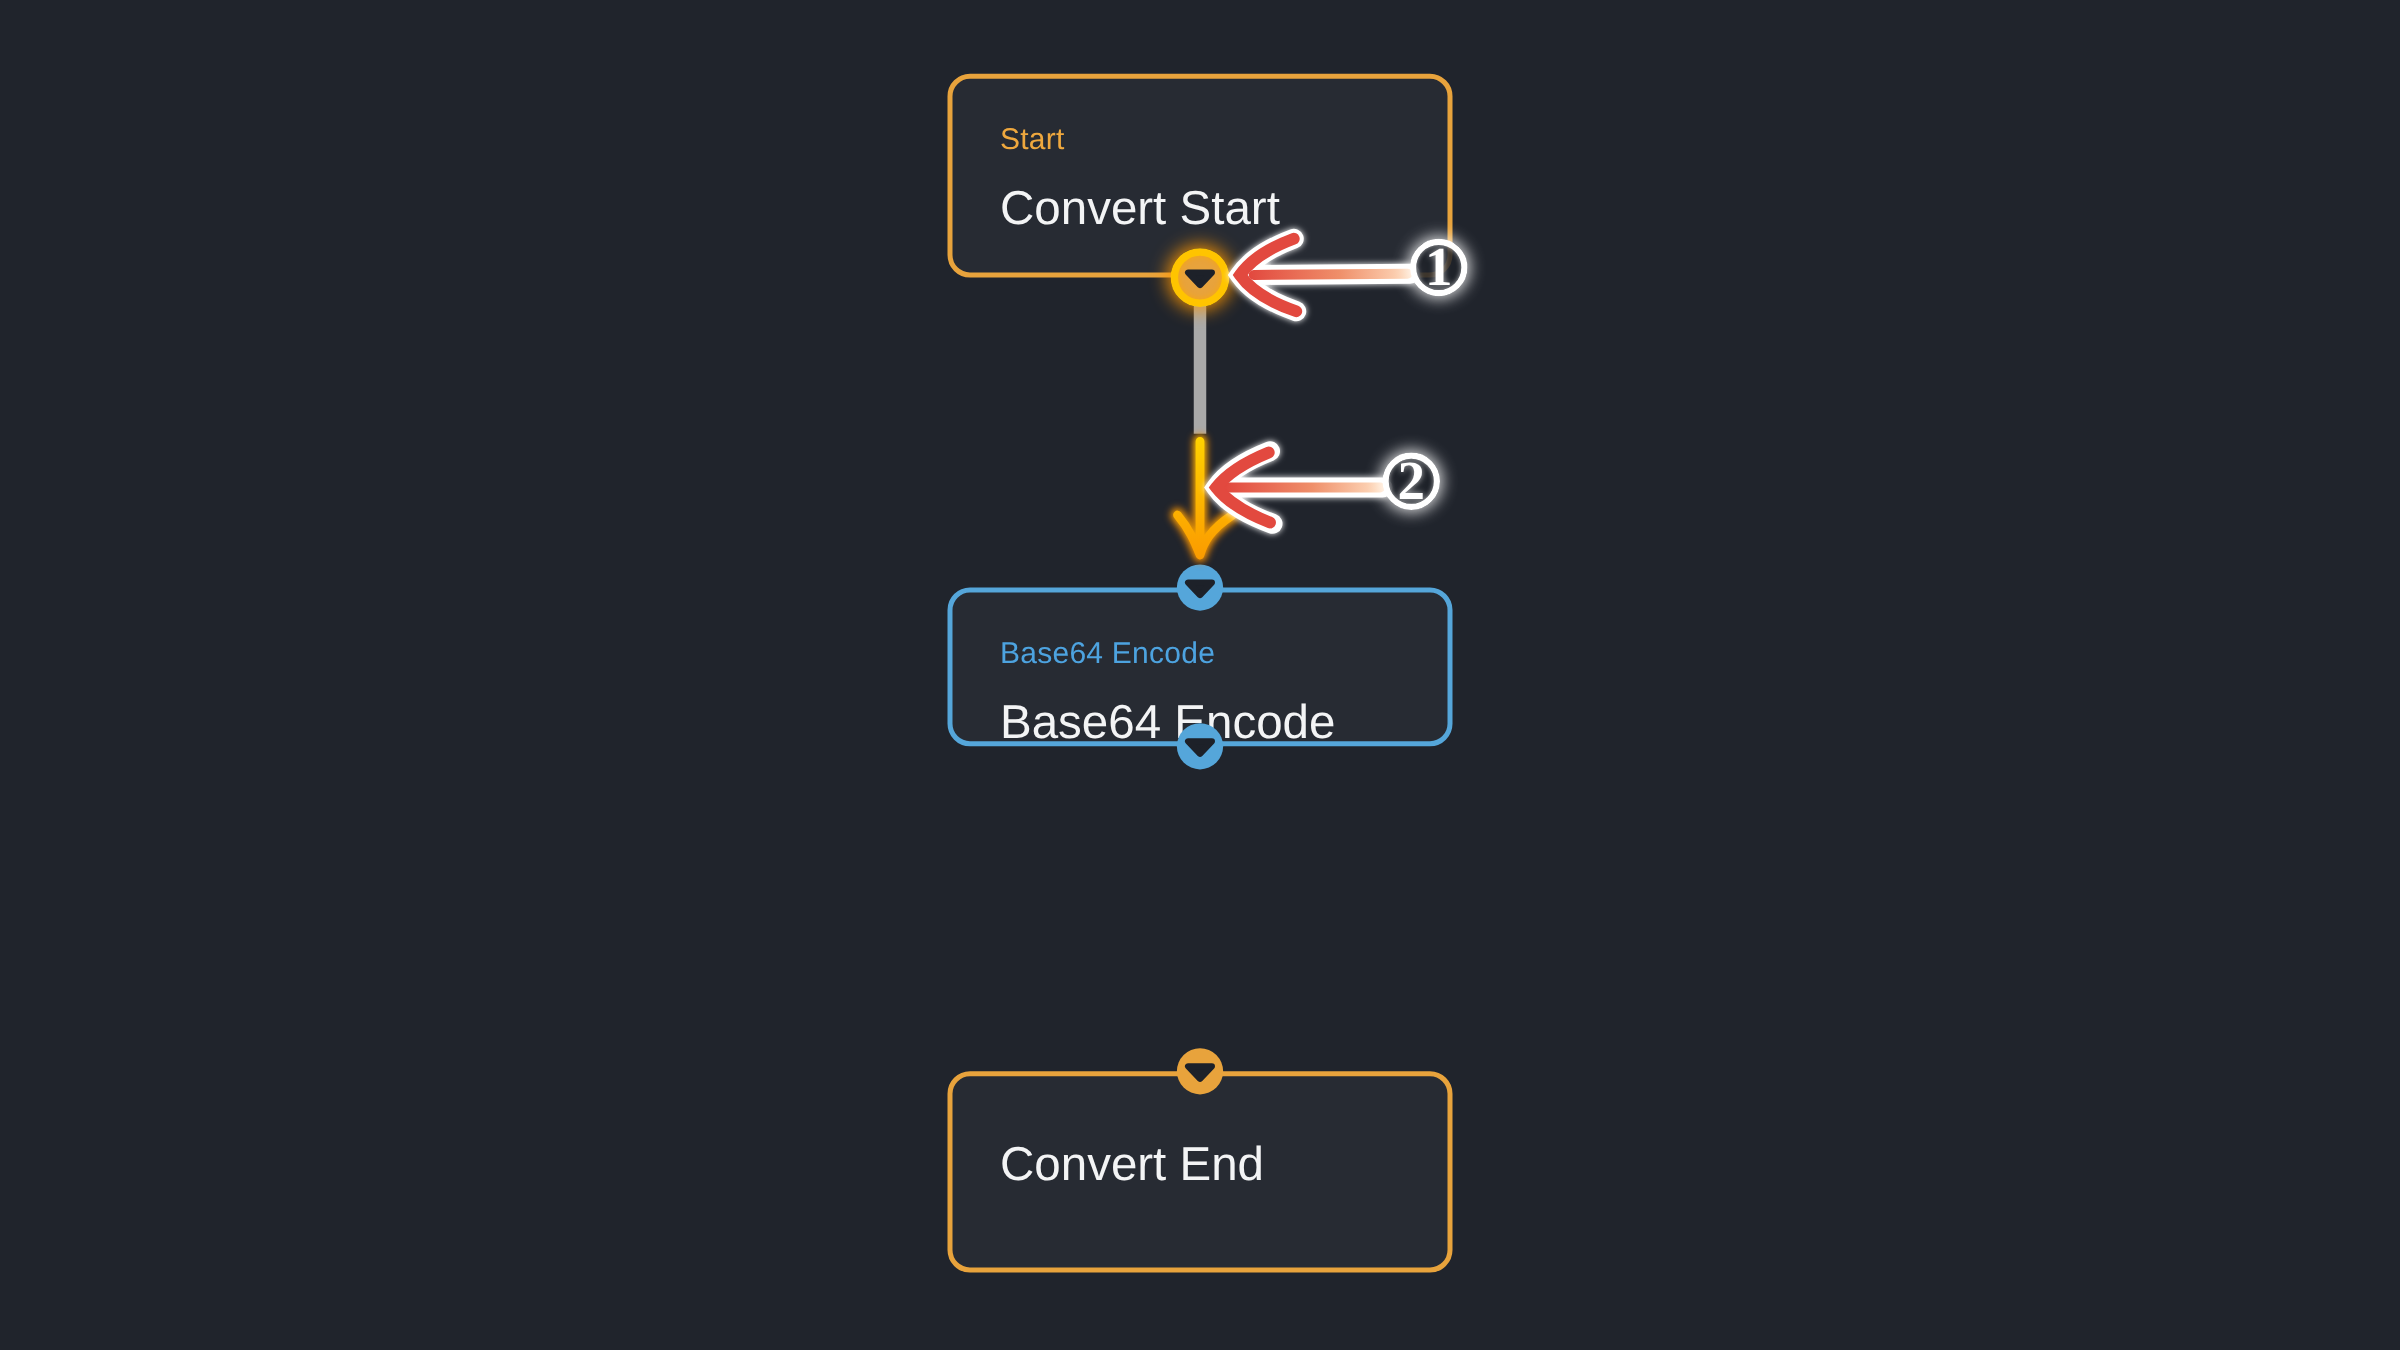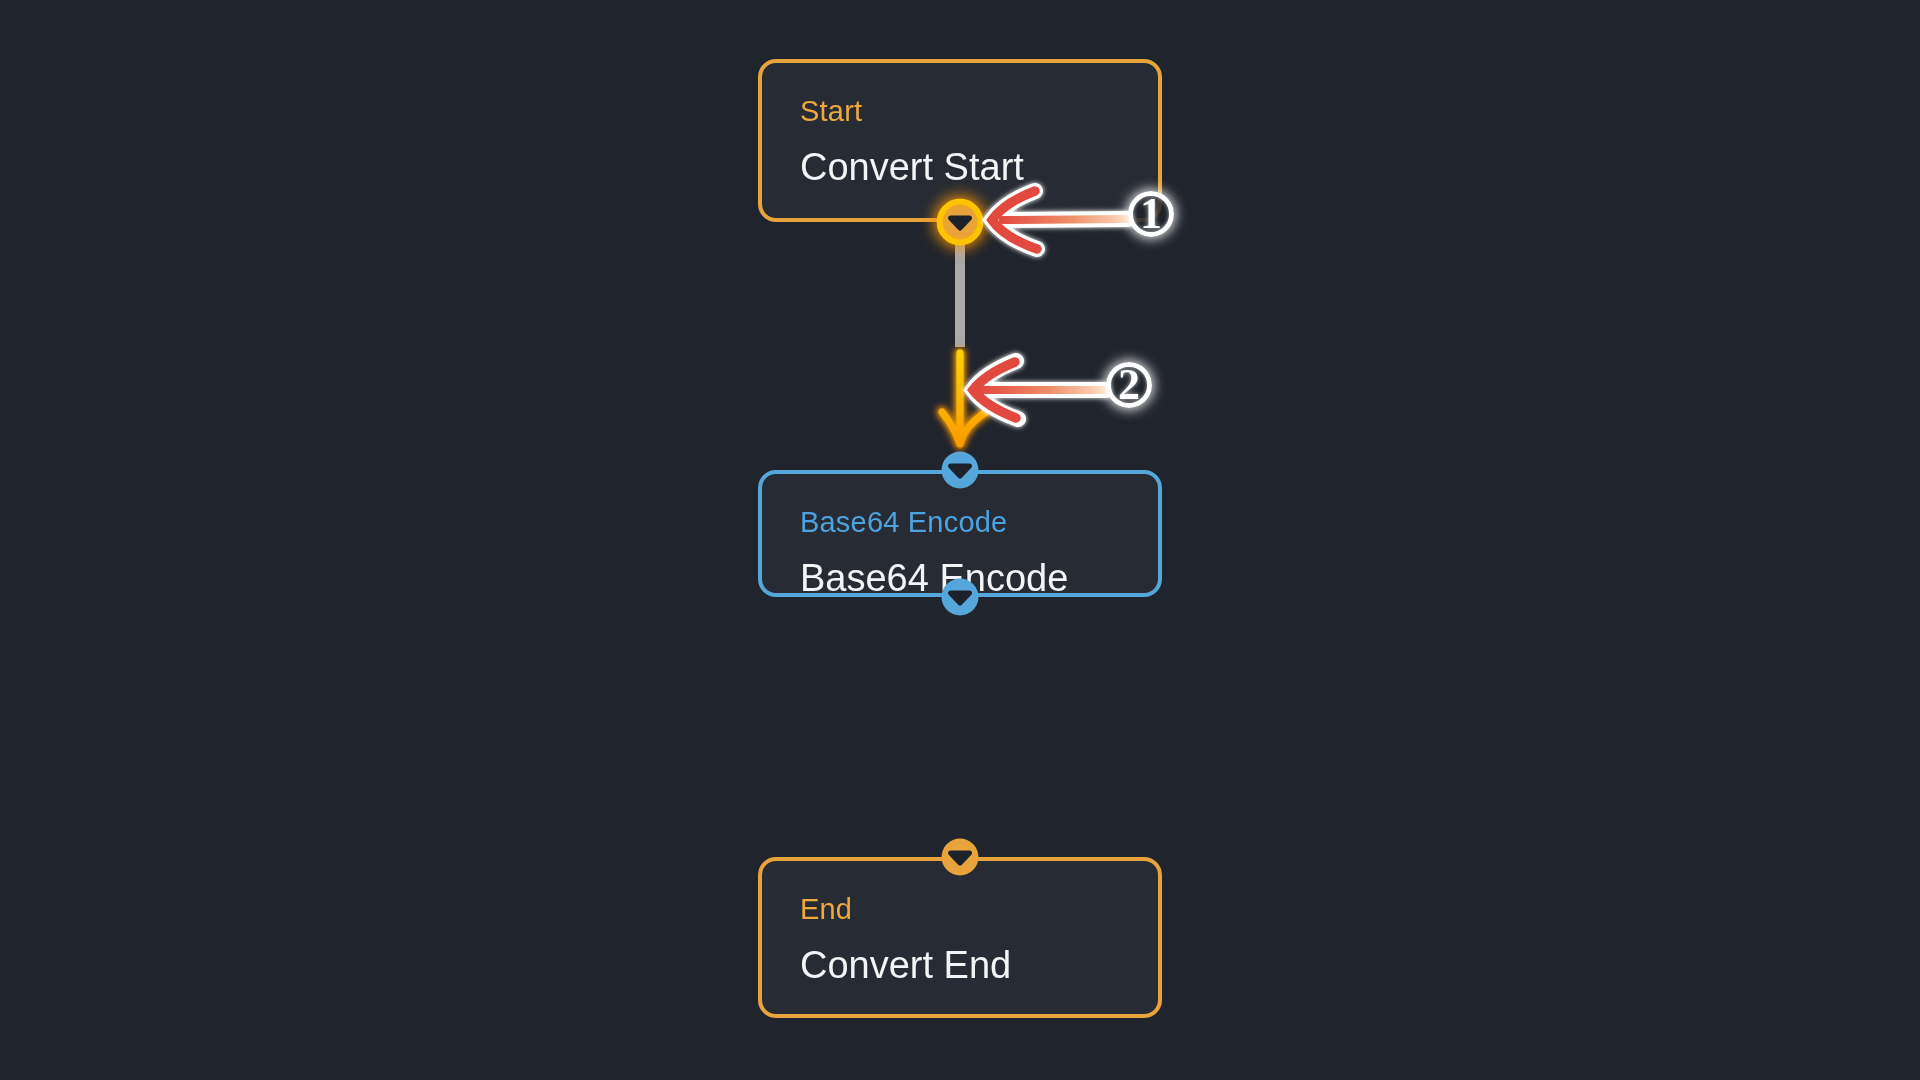--- a/index.html
+++ b/index.html
@@ -26,21 +26,21 @@
     position: absolute;
     width: 404px;
     border: 4px solid var(--accent, #e8a33c);
     border-radius: 18px;
     background: #272b33;
     padding: 32px 38px;
     z-index: 3;
   }
   .node-title {
     display: block;
-    font-size: 29px;
+    font-size: 24px;
     line-height: 33px;
     color: var(--title, var(--accent));
     letter-spacing: .2px;
   }
   .node-subtitle {
     display: block;
     margin-top: 18px;
     font-size: 38px;
     line-height: 42px;
     color: #f3f4f5;
@@ -125,21 +125,20 @@
       </svg>
     </div>
     <div class="port port-bottom">
       <svg width="27" height="17" viewBox="0 0 27 17">
         <path d="M4,3.5 L23,3.5 L13.5,13.5 Z"></path>
       </svg>
     </div>
   </div>
 
   <div class="node" style="left: 758px; top: 857px; height: 161px; --accent: #e8a33c; --title: #efa83e; background: rgb(39, 43, 51);">
-    <span class="node-title">End</span>
     <span class="node-subtitle">Convert End</span>
     <div class="port port-top">
       <svg width="27" height="17" viewBox="0 0 27 17">
         <path d="M4,3.5 L23,3.5 L13.5,13.5 Z"></path>
       </svg>
     </div>
   </div>
 
   <svg class="layer annotation-layer" viewBox="0 0 1920 1080">
     <defs>

